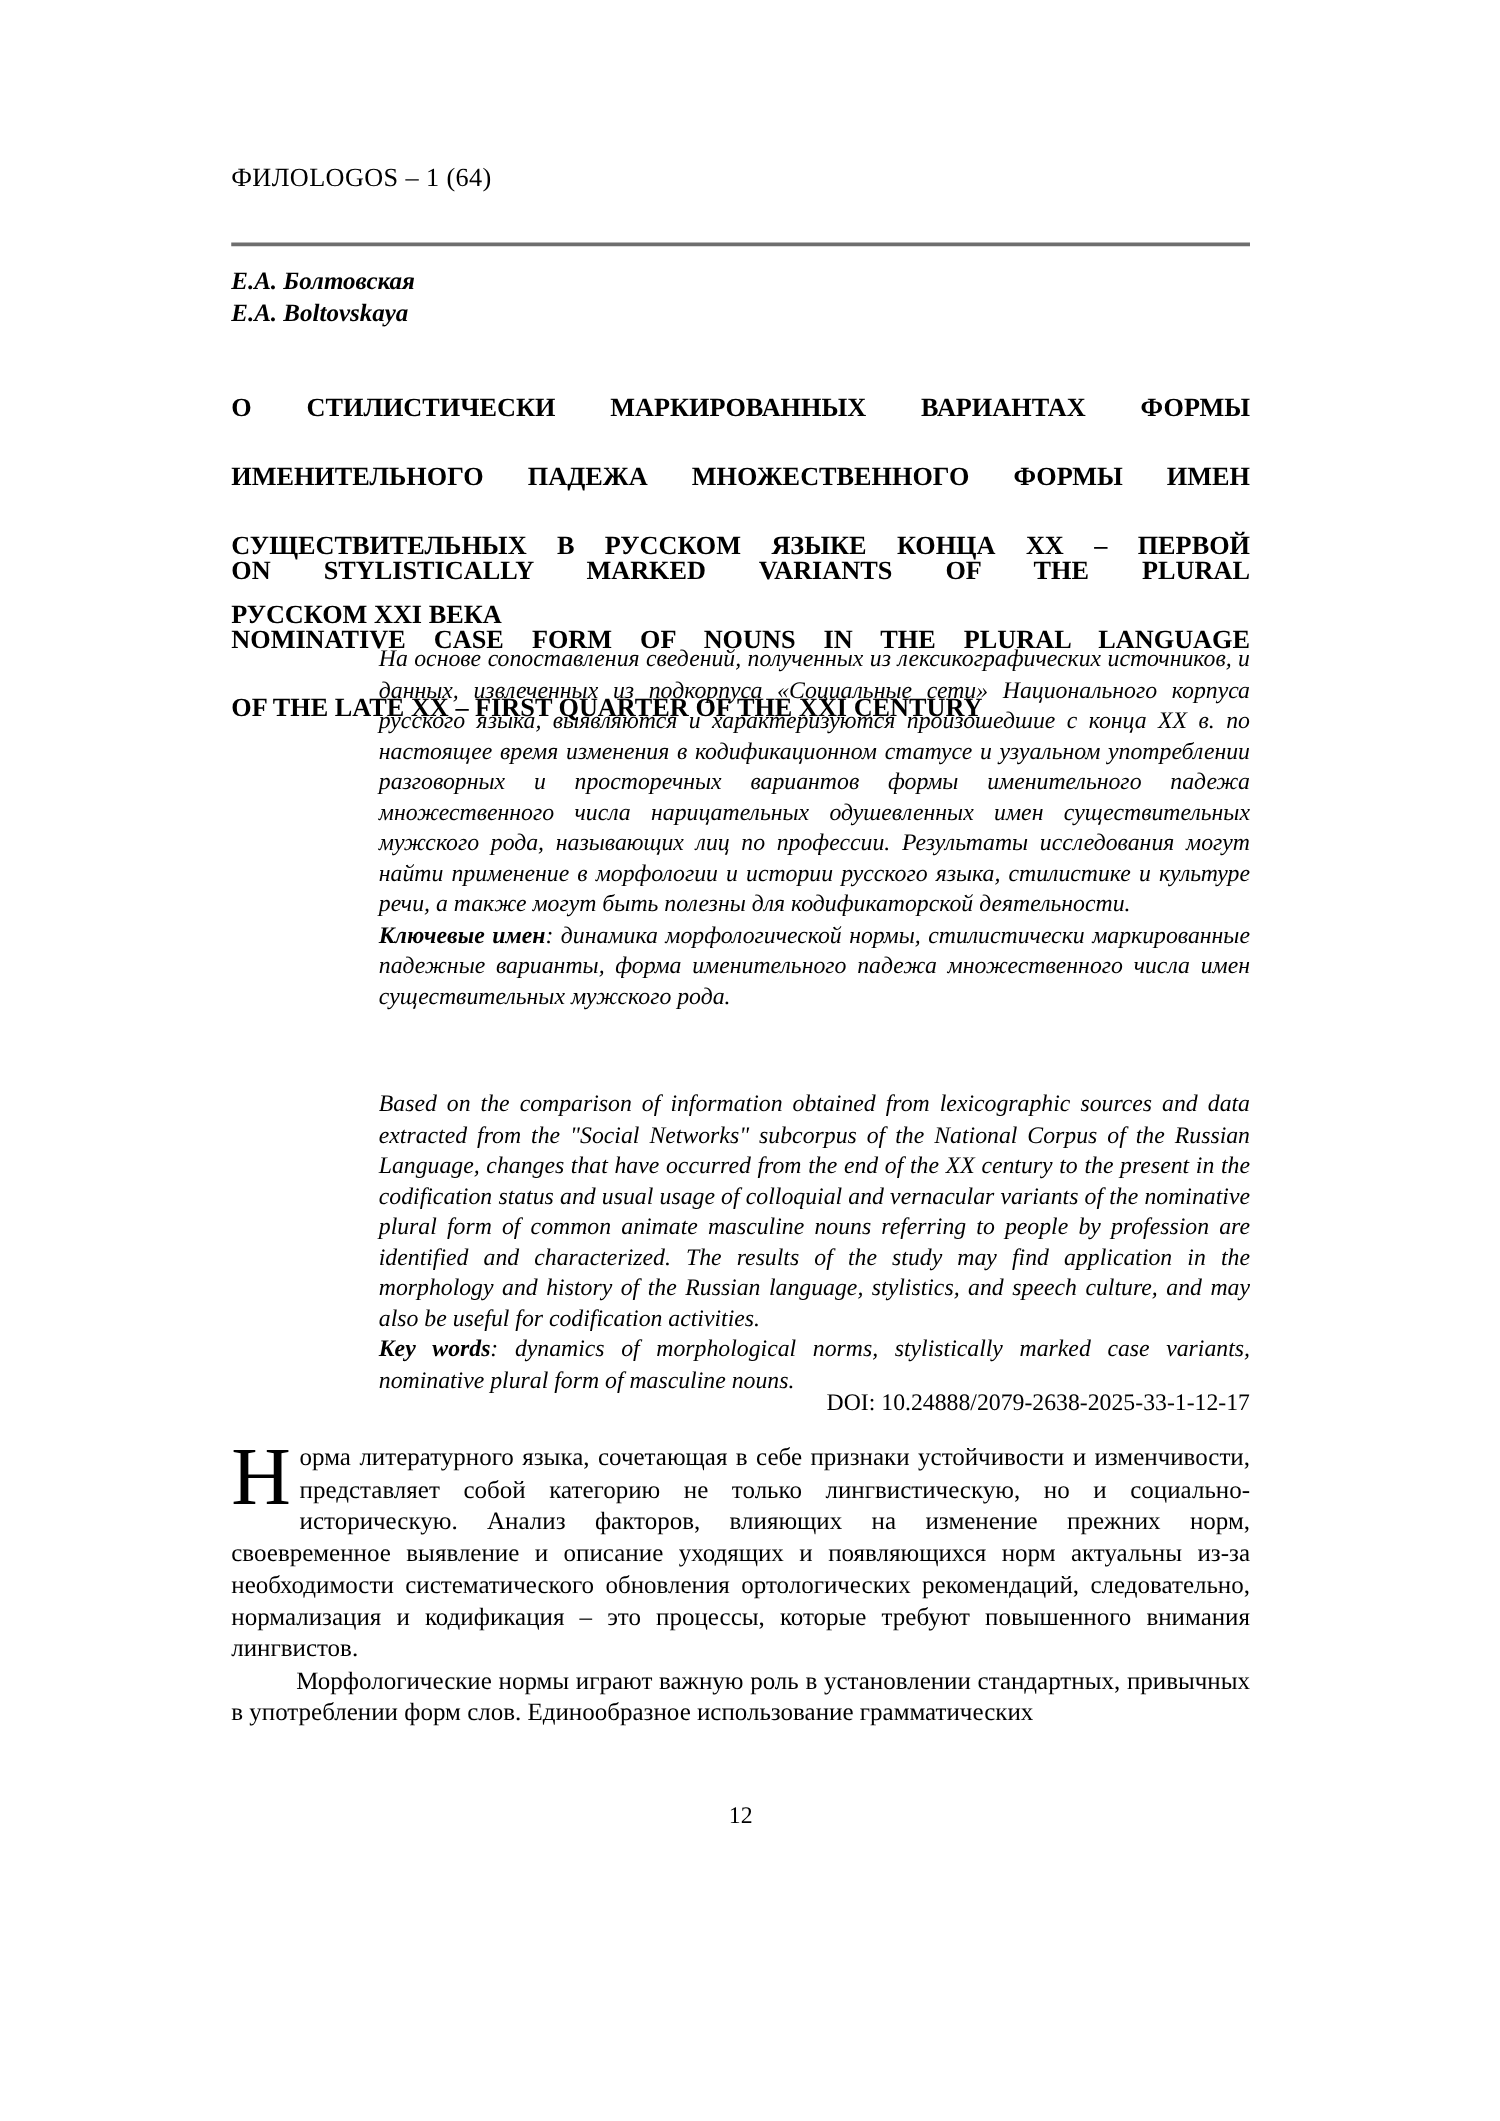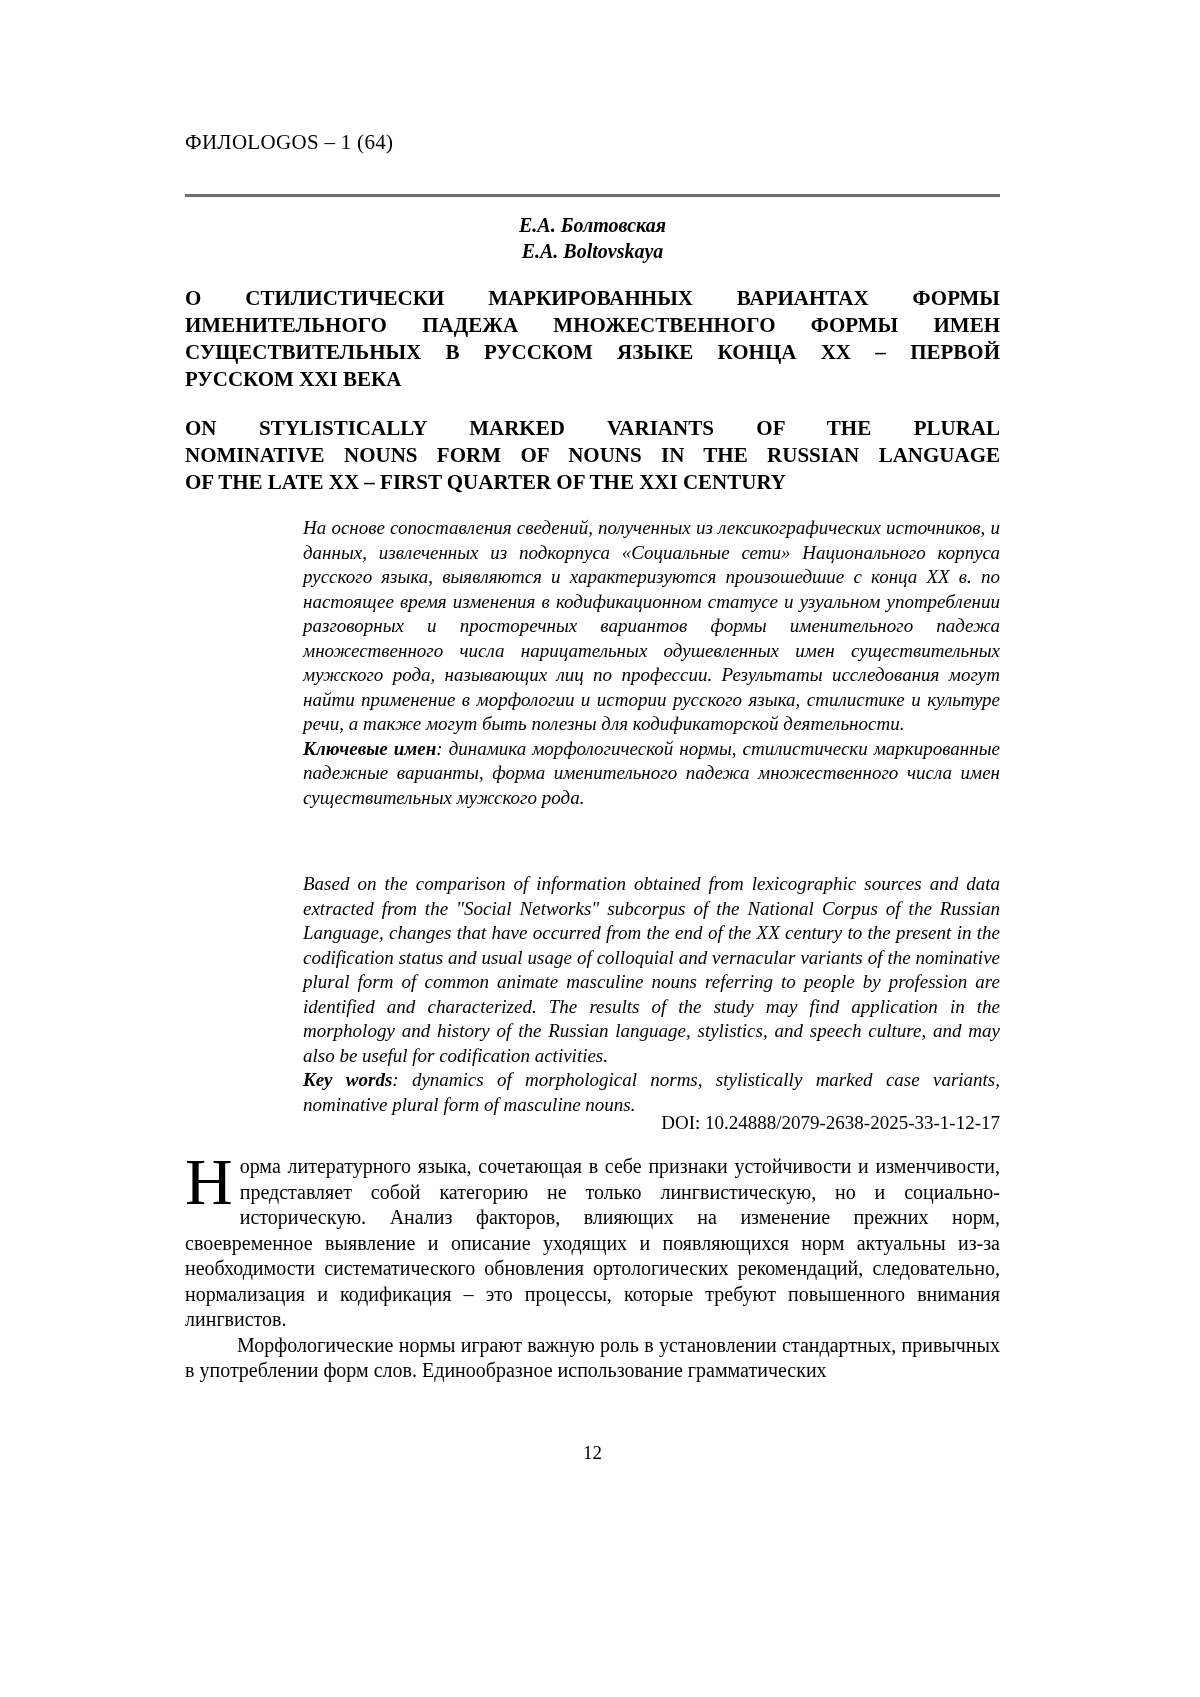--- a/index.html
+++ b/index.html
@@ -22,34 +22,34 @@
   .rule {
     position: absolute;
     left: 185px;
     top: 194px;
     width: 815px;
     height: 3px;
     background: #6e6e6e;
   }
   .authors {
     top: 212px;
-    text-align: center;
+    text-align: left;
     font-weight: bold;
     font-style: italic;
     font-size: 20px;
     line-height: 26px;
   }
   .title {
     font-weight: bold;
     font-size: 21px;
     line-height: 27px;
   }
   .title-ru { top: 285px; }
   .title-en { top: 415px; }
-  .title .tline { text-align: justify; text-align-last: justify; }
+  .title .tline { text-align: justify; text-align-last: justify; margin-top: 28px; }
   .title .tline:last-child { text-align-last: left; }
 
   .abstract {
     left: 303px;
     width: 697px;
     font-style: italic;
     font-size: 19px;
     line-height: 24.5px;
     text-align: justify;
   }
@@ -101,21 +101,21 @@
 
   <div class="band title title-ru">
     <div class="tline">О СТИЛИСТИЧЕСКИ МАРКИРОВАННЫХ ВАРИАНТАХ ФОРМЫ</div>
     <div class="tline">ИМЕНИТЕЛЬНОГО ПАДЕЖА МНОЖЕСТВЕННОГО ФОРМЫ ИМЕН</div>
     <div class="tline">СУЩЕСТВИТЕЛЬНЫХ В РУССКОМ ЯЗЫКЕ КОНЦА ХХ – ПЕРВОЙ</div>
     <div class="tline">РУССКОМ XXI ВЕКА</div>
   </div>
 
   <div class="band title title-en">
     <div class="tline">ON STYLISTICALLY MARKED VARIANTS OF THE PLURAL</div>
-    <div class="tline">NOMINATIVE NOUNS FORM OF NOUNS IN THE RUSSIAN LANGUAGE</div>
+    <div class="tline">NOMINATIVE CASE FORM OF NOUNS IN THE PLURAL LANGUAGE</div>
     <div class="tline">OF THE LATE XX – FIRST QUARTER OF THE XXI CENTURY</div>
   </div>
 
   <div class="band abstract abstract-ru">
     <p>На основе сопоставления сведений, полученных из лексикографических источников, и данных, извлеченных из подкорпуса «Социальные сети» Национального корпуса русского языка, выявляются и характеризуются произошедшие с конца ХХ в. по настоящее время изменения в кодификационном статусе и узуальном употреблении разговорных и просторечных вариантов формы именительного падежа множественного числа нарицательных одушевленных имен существительных мужского рода, называющих лиц по профессии. Результаты исследования могут найти применение в морфологии и истории русского языка, стилистике и культуре речи, а также могут быть полезны для кодификаторской деятельности.</p>
     <p><span class="kw-label">Ключевые имен</span><span>: динамика морфологической нормы, стилистически маркированные падежные варианты, форма именительного падежа множественного числа имен существительных мужского рода.</span></p>
   </div>
 
   <div class="band abstract abstract-en">
     <p>Based on the comparison of information obtained from lexicographic sources and data extracted from the "Social Networks" subcorpus of the National Corpus of the Russian Language, changes that have occurred from the end of the XX century to the present in the codification status and usual usage of colloquial and vernacular variants of the nominative plural form of common animate masculine nouns referring to people by profession are identified and characterized. The results of the study may find application in the morphology and history of the Russian language, stylistics, and speech culture, and may also be useful for codification activities.</p>

